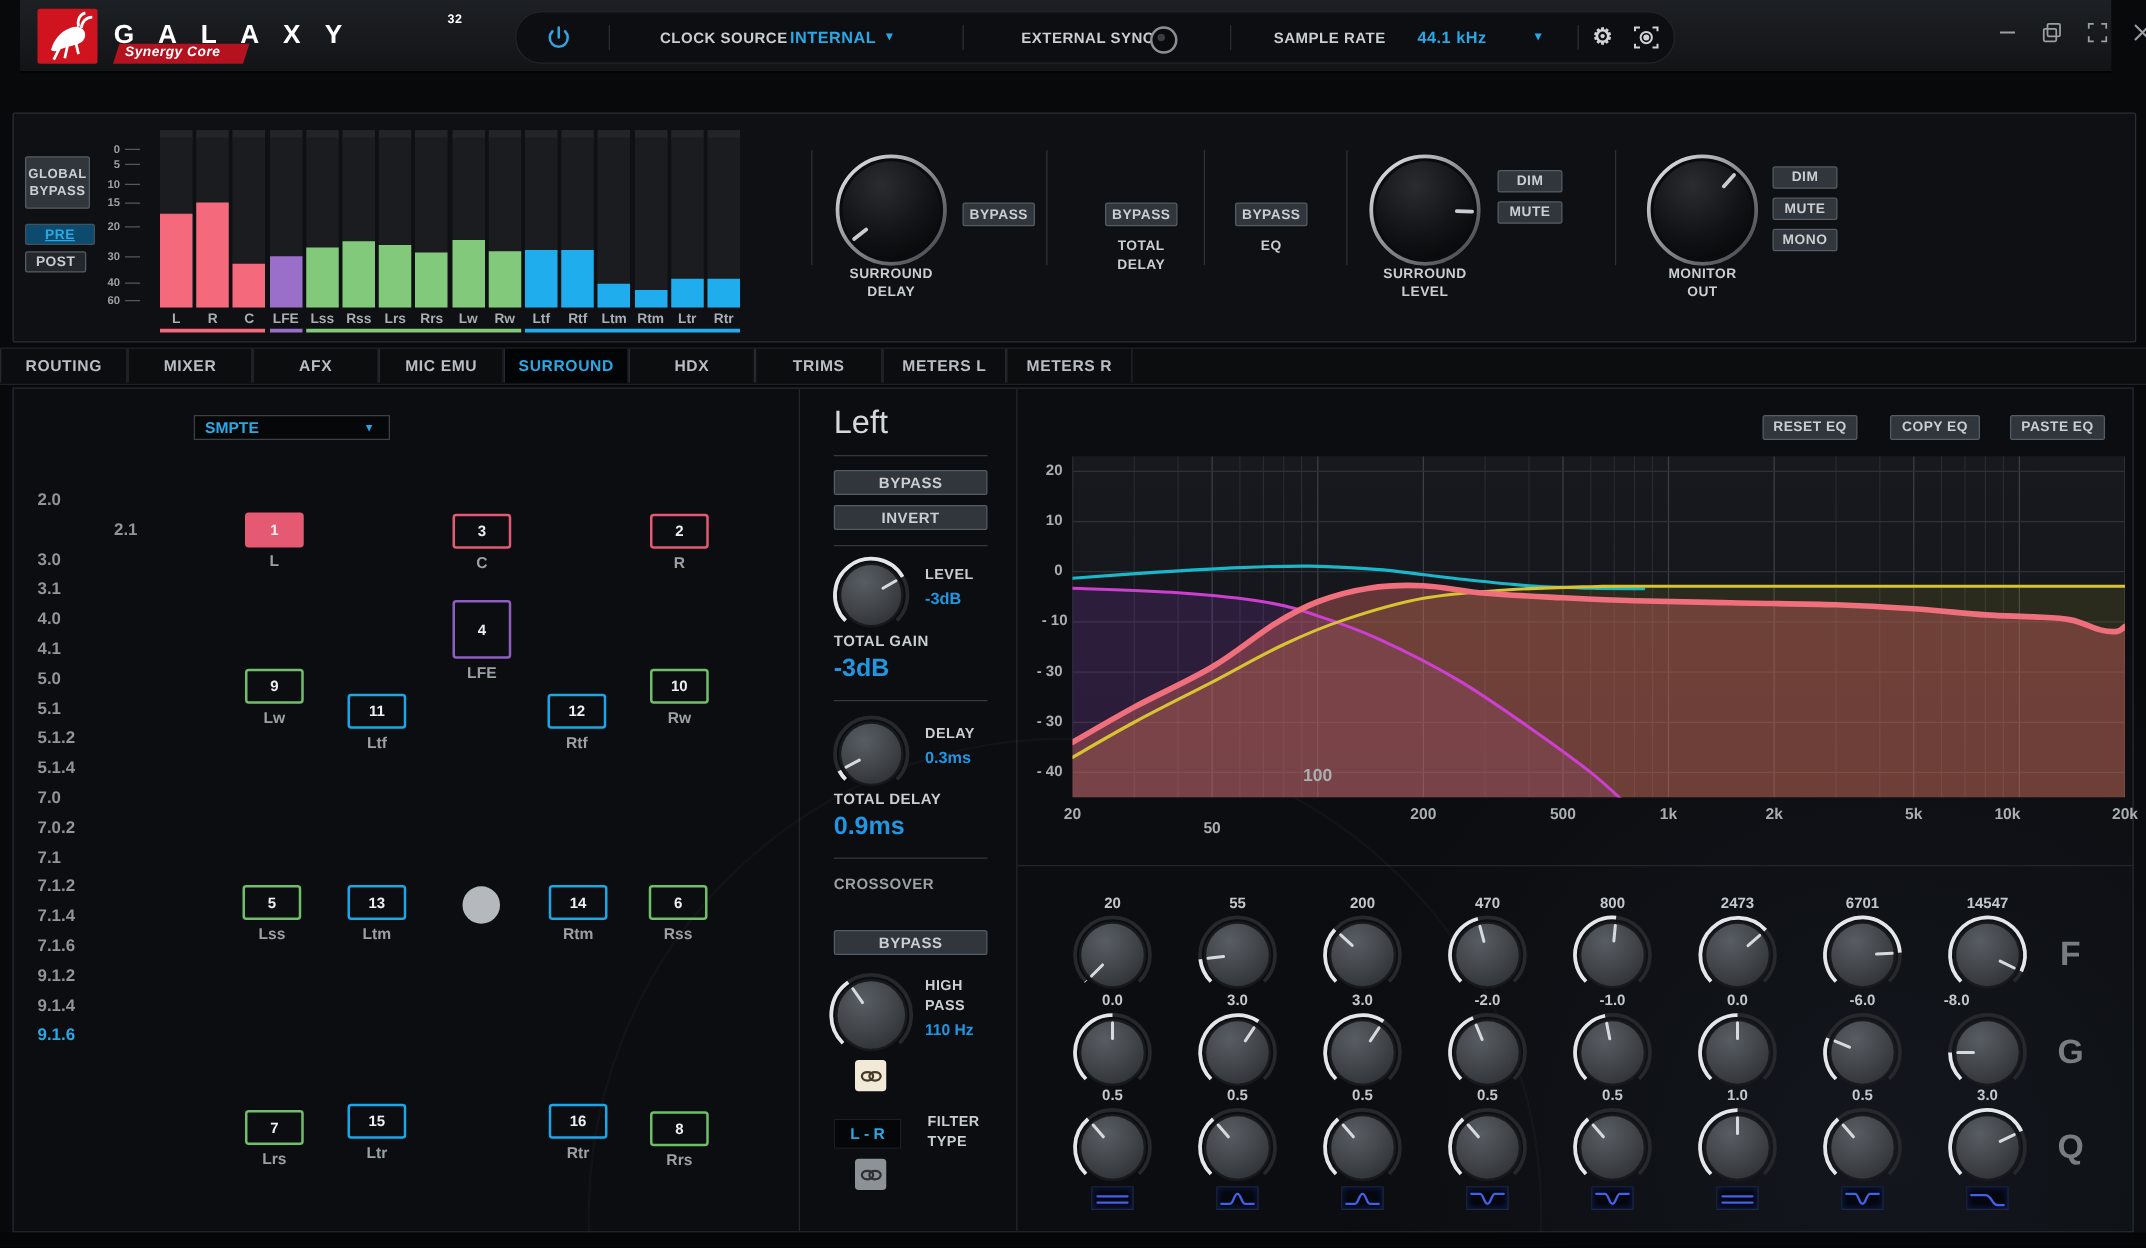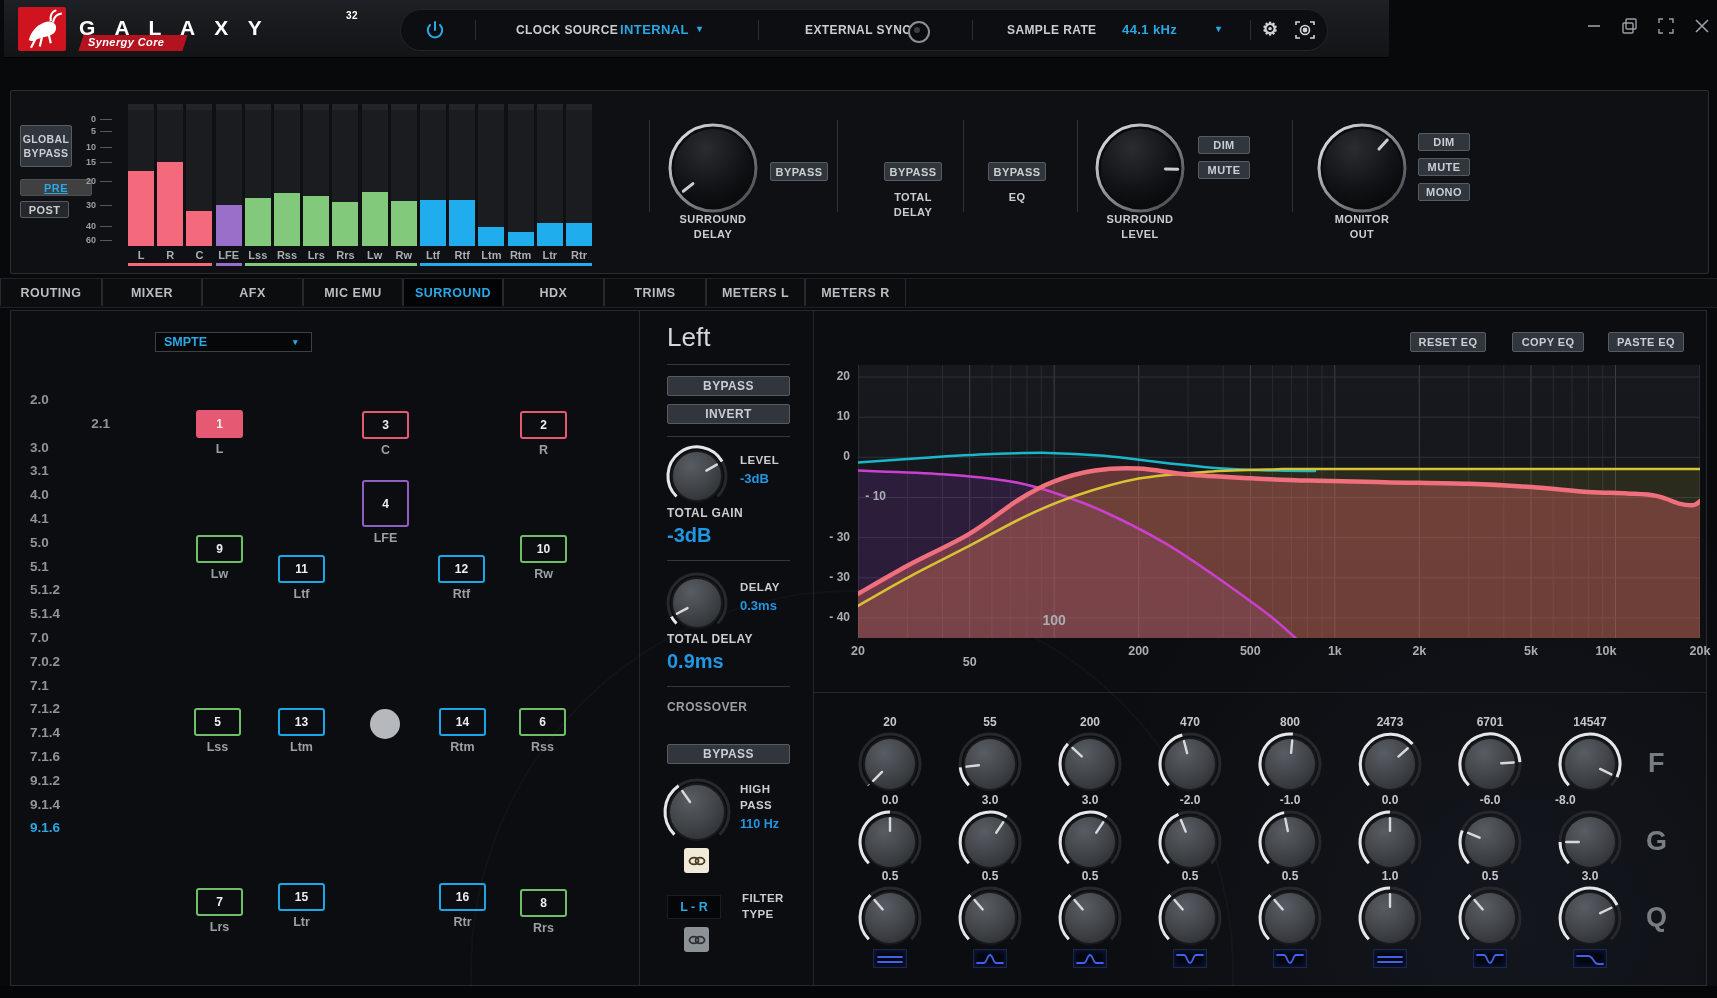--- a/index.html
+++ b/index.html
@@ -8,21 +8,21 @@
   .abs{position:absolute;}
   .lbl{position:absolute;font-weight:bold;color:#c9ced3;letter-spacing:.4px;}
   .blue{color:#2aa8e6;}
   .btn{position:absolute;background:#31363c;border:1px solid #565c63;border-radius:2px;
        color:#c9ced3;font-weight:bold;font-size:11px;display:flex;align-items:center;
        justify-content:center;letter-spacing:.4px;box-sizing:border-box;}
   .vdiv{position:absolute;width:1px;background:#2e3237;}
   .hr{position:absolute;height:1px;background:#33383e;}
   .two{white-space:pre-line;text-align:center;line-height:1.35;}
   
-  #topbar{left:4px;top:0;width:1385px;height:57px;background:linear-gradient(#1d2024,#121416);border-bottom:1px solid #000;}
+  #topbar{left:16px;top:0;width:1645px;height:57px;background:linear-gradient(#1d2024,#121416);border-bottom:1px solid #000;padding-left:28px;}
   #logo{left:14px;top:7px;width:48px;height:44px;background:#cf1420;border-radius:2px;}
   #pill{left:396px;top:9px;width:926px;height:40px;background:#0c0e11;border:1px solid #212428;border-radius:21px;}
   .pill-div{position:absolute;width:1px;top:10px;height:20px;background:#2b2f34;}
   
   .tabcell{position:absolute;display:flex;align-items:center;justify-content:center;
     font-weight:bold;font-size:12.5px;letter-spacing:.5px;color:#b9bec3;
     border-left:1px solid #26292d;border-right:1px solid #26292d;box-sizing:border-box;}
   .tabcell.active{background:#030405;color:#2aa8e6;}
   #tabrow1{left:0;top:57px;width:1717px;height:31px;background:#0c0e10;border-bottom:1px solid #1f2225;}
   #tabrow2{left:0;top:278px;width:1717px;height:28px;background:#0b0d0f;border-top:1px solid #1f2225;border-bottom:1px solid #1f2225;}
@@ -141,21 +141,21 @@
             <path d="M6 6 L18 18 M18 6 L6 18" stroke="#9aa0a5" stroke-width="1.6"></path>
           </svg>
         </div>
       </div>
   </div>
 
 
   <div id="meterpanel" class="abs"></div>
   <div class="btn two" style="left:20px;top:125px;width:52px;height:42px;font-size:10.5px;">GLOBAL
 BYPASS</div>
-  <div class="btn" style="left:20px;top:179px;width:72px;height:17px;background:#404040;border-color:#4a4f55;color:#2aa8e6;text-decoration:underline;">PRE</div>
+  <div class="btn" style="left:20px;top:179px;width:56px;height:17px;background:#0c4a6e;border-color:#4a4f55;color:#2aa8e6;text-decoration:underline;">PRE</div>
   <div class="btn" style="left:20px;top:201px;width:49px;height:17px;background:#24282d;">POST</div>
   <div id="meters">
       <div style="position: absolute; left: 76px; top: 114px; width: 20px; text-align: right; font-size: 9px; font-weight: bold; color: rgb(154, 159, 164);">0</div>
       <div style="position: absolute; left: 100px; width: 12px; height: 1px; background: rgb(84, 88, 93); top: 119px;"></div>
       <div style="position: absolute; left: 76px; top: 126px; width: 20px; text-align: right; font-size: 9px; font-weight: bold; color: rgb(154, 159, 164);">5</div>
       <div style="position: absolute; left: 100px; width: 12px; height: 1px; background: rgb(84, 88, 93); top: 131px;"></div>
       <div style="position: absolute; left: 76px; top: 142px; width: 20px; text-align: right; font-size: 9px; font-weight: bold; color: rgb(154, 159, 164);">10</div>
       <div style="position: absolute; left: 100px; width: 12px; height: 1px; background: rgb(84, 88, 93); top: 147px;"></div>
       <div style="position: absolute; left: 76px; top: 157px; width: 20px; text-align: right; font-size: 9px; font-weight: bold; color: rgb(154, 159, 164);">15</div>
       <div style="position: absolute; left: 100px; width: 12px; height: 1px; background: rgb(84, 88, 93); top: 162px;"></div>
@@ -432,21 +432,21 @@
         <path d="M0.0 97.6 C11.4,96.8,45.9,94.1,68.2,92.7 C90.5,91.3,113.6,89.9,133.9,89.1 C154.2,88.3,171.3,87.7,189.9,87.9 C208.5,88.2,225.9,89.1,245.6,90.7 C265.3,92.4,287.9,95.8,307.9,98.0 C327.8,100.1,347.4,102.3,365.2,103.6 C382.9,104.9,399.3,105.2,414.6,105.6 C429.9,106.0,450.0,105.9,457.0,106.0" fill="none" stroke="#19b7c9" stroke-width="2.5" stroke-linecap="round"></path>
         <path d="M0.0 105.6 C14.1,106.2,59.0,107.4,84.5,109.2 C109.9,111.0,134.1,113.3,152.7,116.4 C171.3,119.5,180.7,122.6,196.2,127.7 C211.7,132.7,227.0,138.0,245.6,146.5 C264.2,155.0,287.9,166.9,307.9,178.7 C327.8,190.4,347.4,204.4,365.2,216.8 C382.9,229.2,401.8,242.9,414.6,252.9 C427.3,263.0,437.2,273.0,441.8,277.0" fill="none" stroke="#cc3fd0" stroke-width="2.5" stroke-linecap="round"></path>
         <path d="M0.0 240.9 C8.2,236.2,30.8,222.8,49.4,212.8 C68.0,202.7,91.8,191.0,111.7,180.7 C131.6,170.3,151.2,158.9,169.0,150.6 C186.8,142.2,199.8,136.6,218.4,130.5 C237.0,124.3,258.9,117.6,280.7,113.6 C302.4,109.7,326.6,108.3,348.9,106.8 C371.2,105.3,393.3,104.9,414.6,104.4 C435.9,103.9,405.6,104.0,476.8,104.0 C548.1,103.9,781.1,104.0,842.0,104.0" fill="none" stroke="#d8c332" stroke-width="2.5" stroke-linecap="round"></path>
         <path d="M0.0 228.8 C8.2,224.2,30.8,210.8,49.4,200.7 C68.0,190.7,93.1,179.7,111.7,168.6 C130.3,157.6,147.0,143.2,161.1,134.5 C175.2,125.8,183.5,121.2,196.2,116.4 C208.9,111.6,223.1,107.7,237.2,105.6 C251.3,103.4,265.2,102.9,280.7,103.6 C296.1,104.2,311.5,108.0,330.1,109.6 C348.7,111.2,372.4,112.2,392.4,113.2 C412.3,114.2,427.3,115.0,449.6,115.6 C472.0,116.3,499.4,116.7,526.3,117.2 C553.1,117.8,586.3,118.0,610.8,118.8 C635.2,119.6,653.1,120.7,673.0,122.0 C692.9,123.4,714.3,125.8,730.3,126.9 C746.3,127.9,757.8,127.8,769.1,128.5 C780.5,129.1,789.7,129.1,798.5,130.9 C807.4,132.6,816.0,137.4,822.2,138.9 C828.4,140.4,832.4,140.6,835.7,140.1 C839.0,139.6,841.0,136.8,842.0,136.1" fill="none" stroke="#f06f7c" stroke-width="4.5" stroke-linecap="round"></path>
       </svg>
     </div>
   <div id="plotlabels">
       <div style="position: absolute; left: 800px; top: 369.044px; width: 50px; text-align: right; font-size: 12px; font-weight: bold; color: rgb(169, 174, 179);">20</div>
       <div style="position: absolute; left: 800px; top: 409.191px; width: 50px; text-align: right; font-size: 12px; font-weight: bold; color: rgb(169, 174, 179);">10</div>
       <div style="position: absolute; left: 800px; top: 449.338px; width: 50px; text-align: right; font-size: 12px; font-weight: bold; color: rgb(169, 174, 179);">0</div>
-      <div style="position: absolute; left: 836px; top: 489.485px; width: 50px; text-align: right; font-size: 12px; font-weight: bold; color: rgb(169, 174, 179);">- 10</div>
+      <div style="position: absolute; left: 804px; top: 489.485px; width: 50px; text-align: right; font-size: 12px; font-weight: bold; color: rgb(169, 174, 179);">- 10</div>
       <div style="position: absolute; left: 800px; top: 529.632px; width: 50px; text-align: right; font-size: 12px; font-weight: bold; color: rgb(169, 174, 179);">- 30</div>
       <div style="position: absolute; left: 800px; top: 569.779px; width: 50px; text-align: right; font-size: 12px; font-weight: bold; color: rgb(169, 174, 179);">- 30</div>
       <div style="position: absolute; left: 800px; top: 609.926px; width: 50px; text-align: right; font-size: 12px; font-weight: bold; color: rgb(169, 174, 179);">- 40</div>
       <div style="position: absolute; left: 838px; top: 644px; width: 40px; text-align: center; font-size: 12.5px; font-weight: bold; color: rgb(169, 174, 179);">20</div>
       <div style="position: absolute; left: 949.688px; top: 644px; width: 40px; text-align: center; font-size: 12.5px; font-weight: bold; color: rgb(169, 174, 179); margin-top: 11px;">50</div>
       <div style="position: absolute; left: 1034.18px; top: 612px; width: 40px; text-align: center; font-size: 14px; font-weight: bold; color: rgb(169, 174, 179);">100</div>
       <div style="position: absolute; left: 1118.67px; top: 644px; width: 40px; text-align: center; font-size: 12.5px; font-weight: bold; color: rgb(169, 174, 179);">200</div>
       <div style="position: absolute; left: 1230.36px; top: 644px; width: 40px; text-align: center; font-size: 12.5px; font-weight: bold; color: rgb(169, 174, 179);">500</div>
       <div style="position: absolute; left: 1314.84px; top: 644px; width: 40px; text-align: center; font-size: 12.5px; font-weight: bold; color: rgb(169, 174, 179);">1k</div>
       <div style="position: absolute; left: 1399.33px; top: 644px; width: 40px; text-align: center; font-size: 12.5px; font-weight: bold; color: rgb(169, 174, 179);">2k</div>

